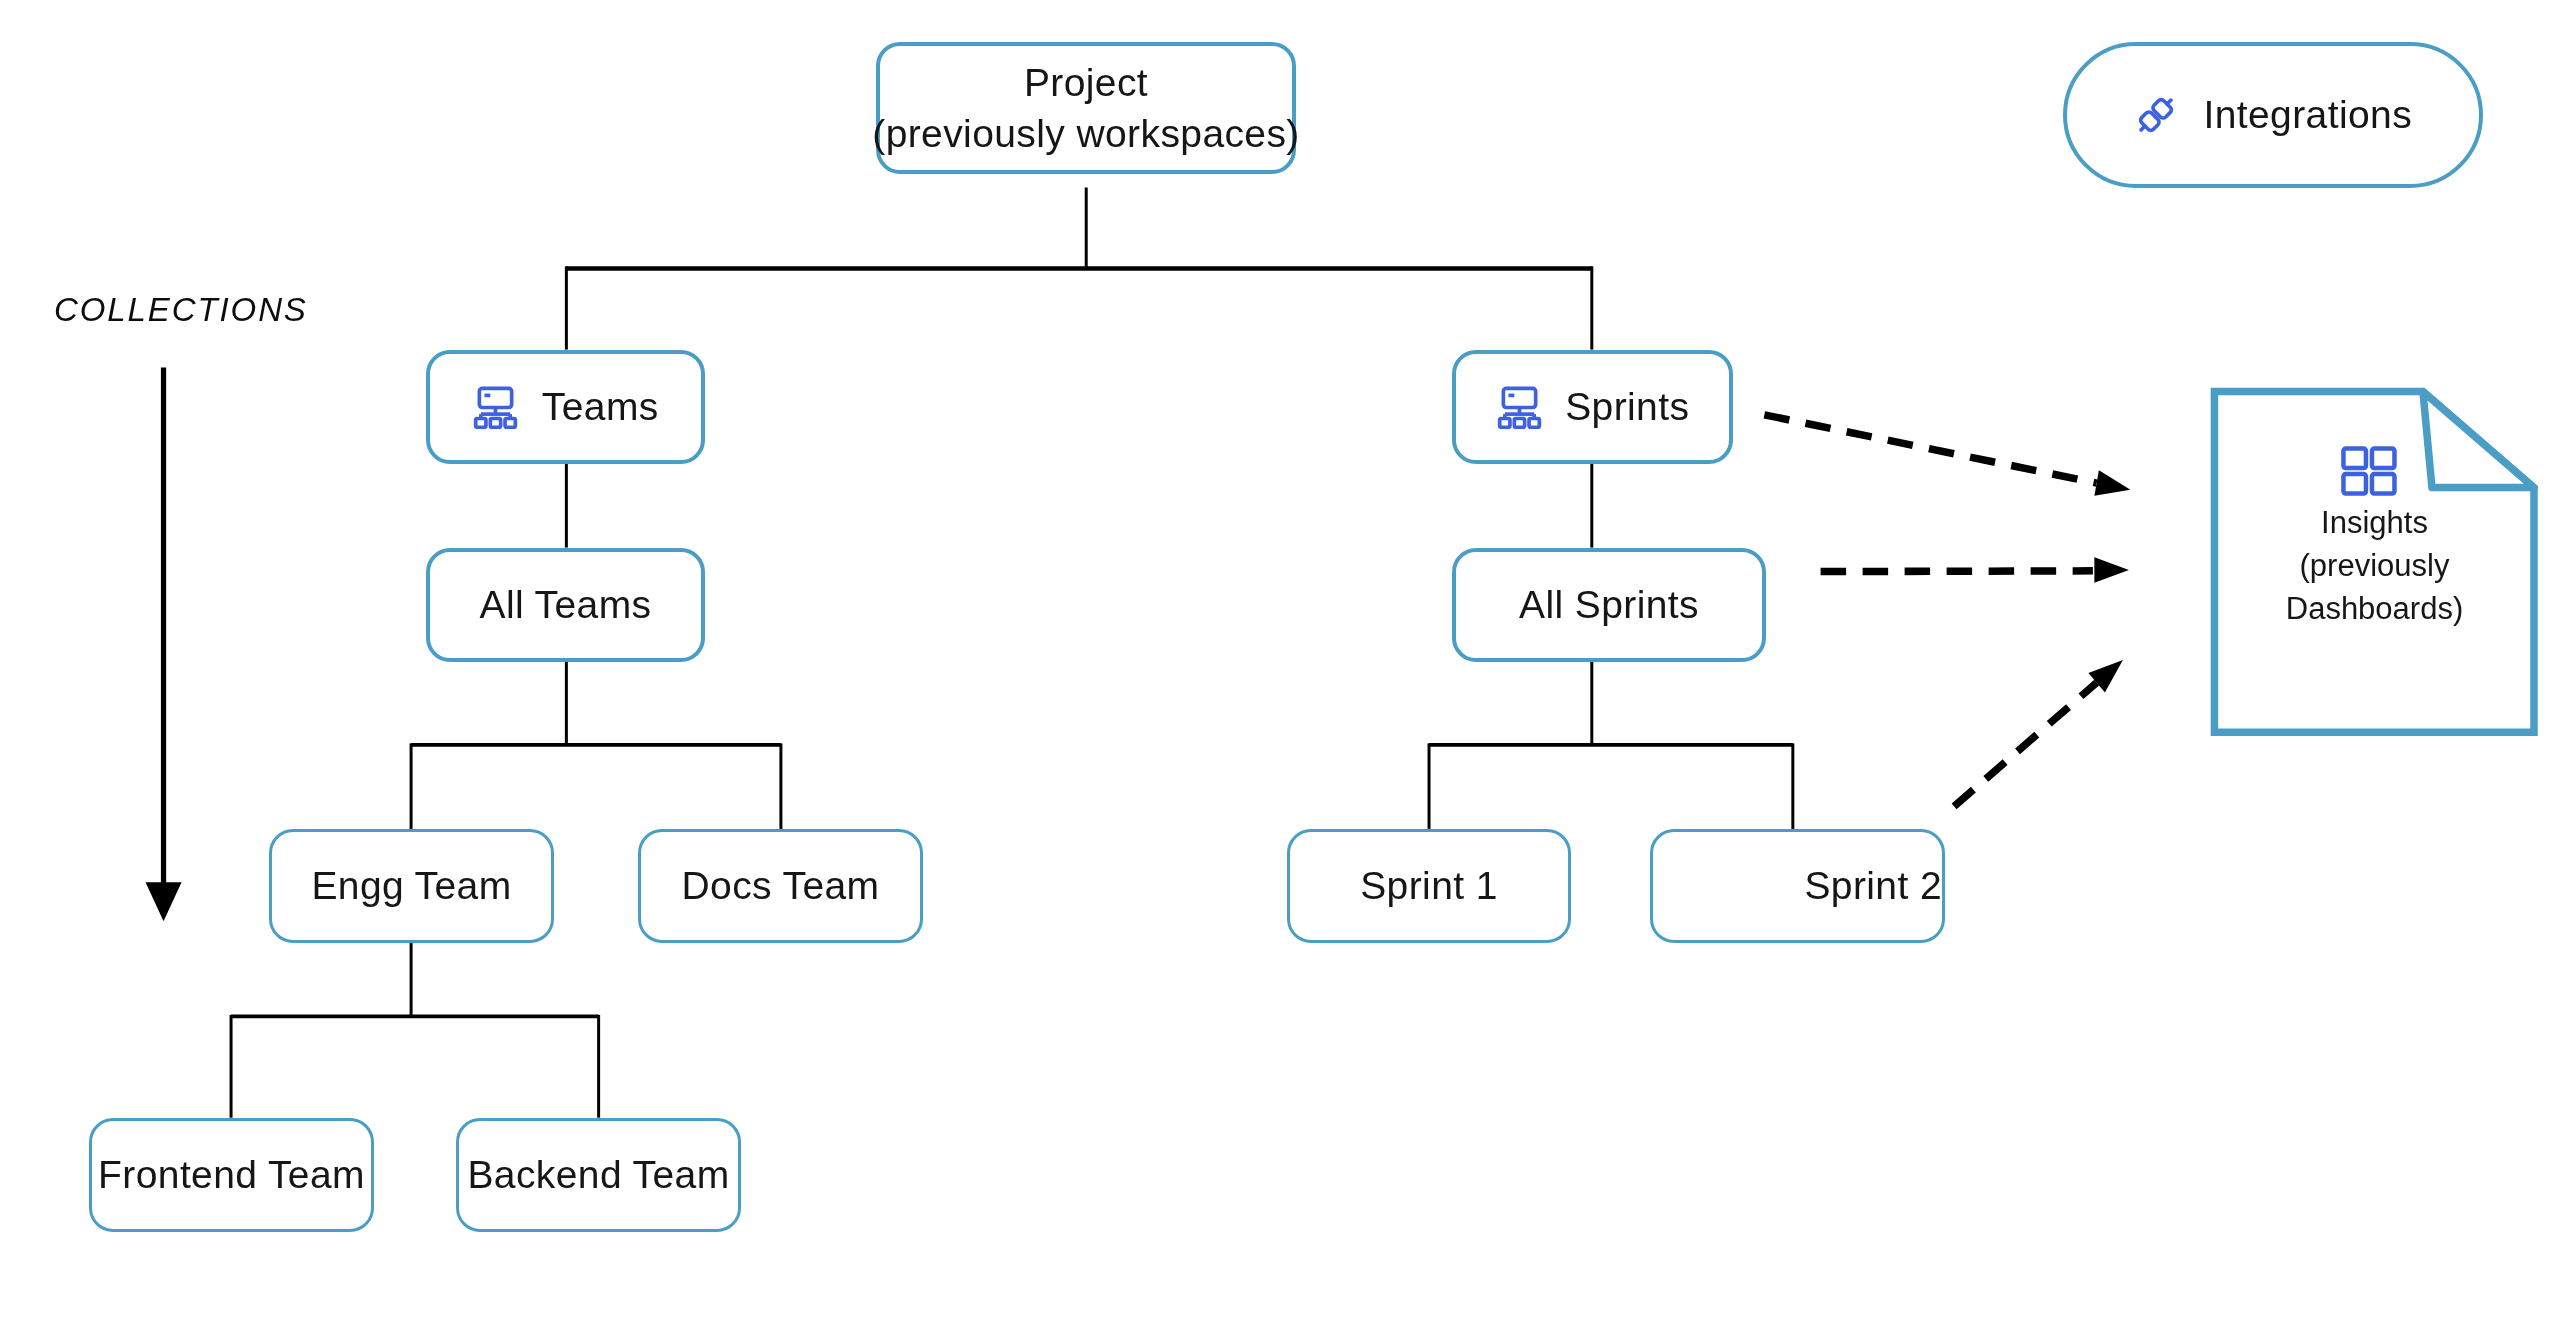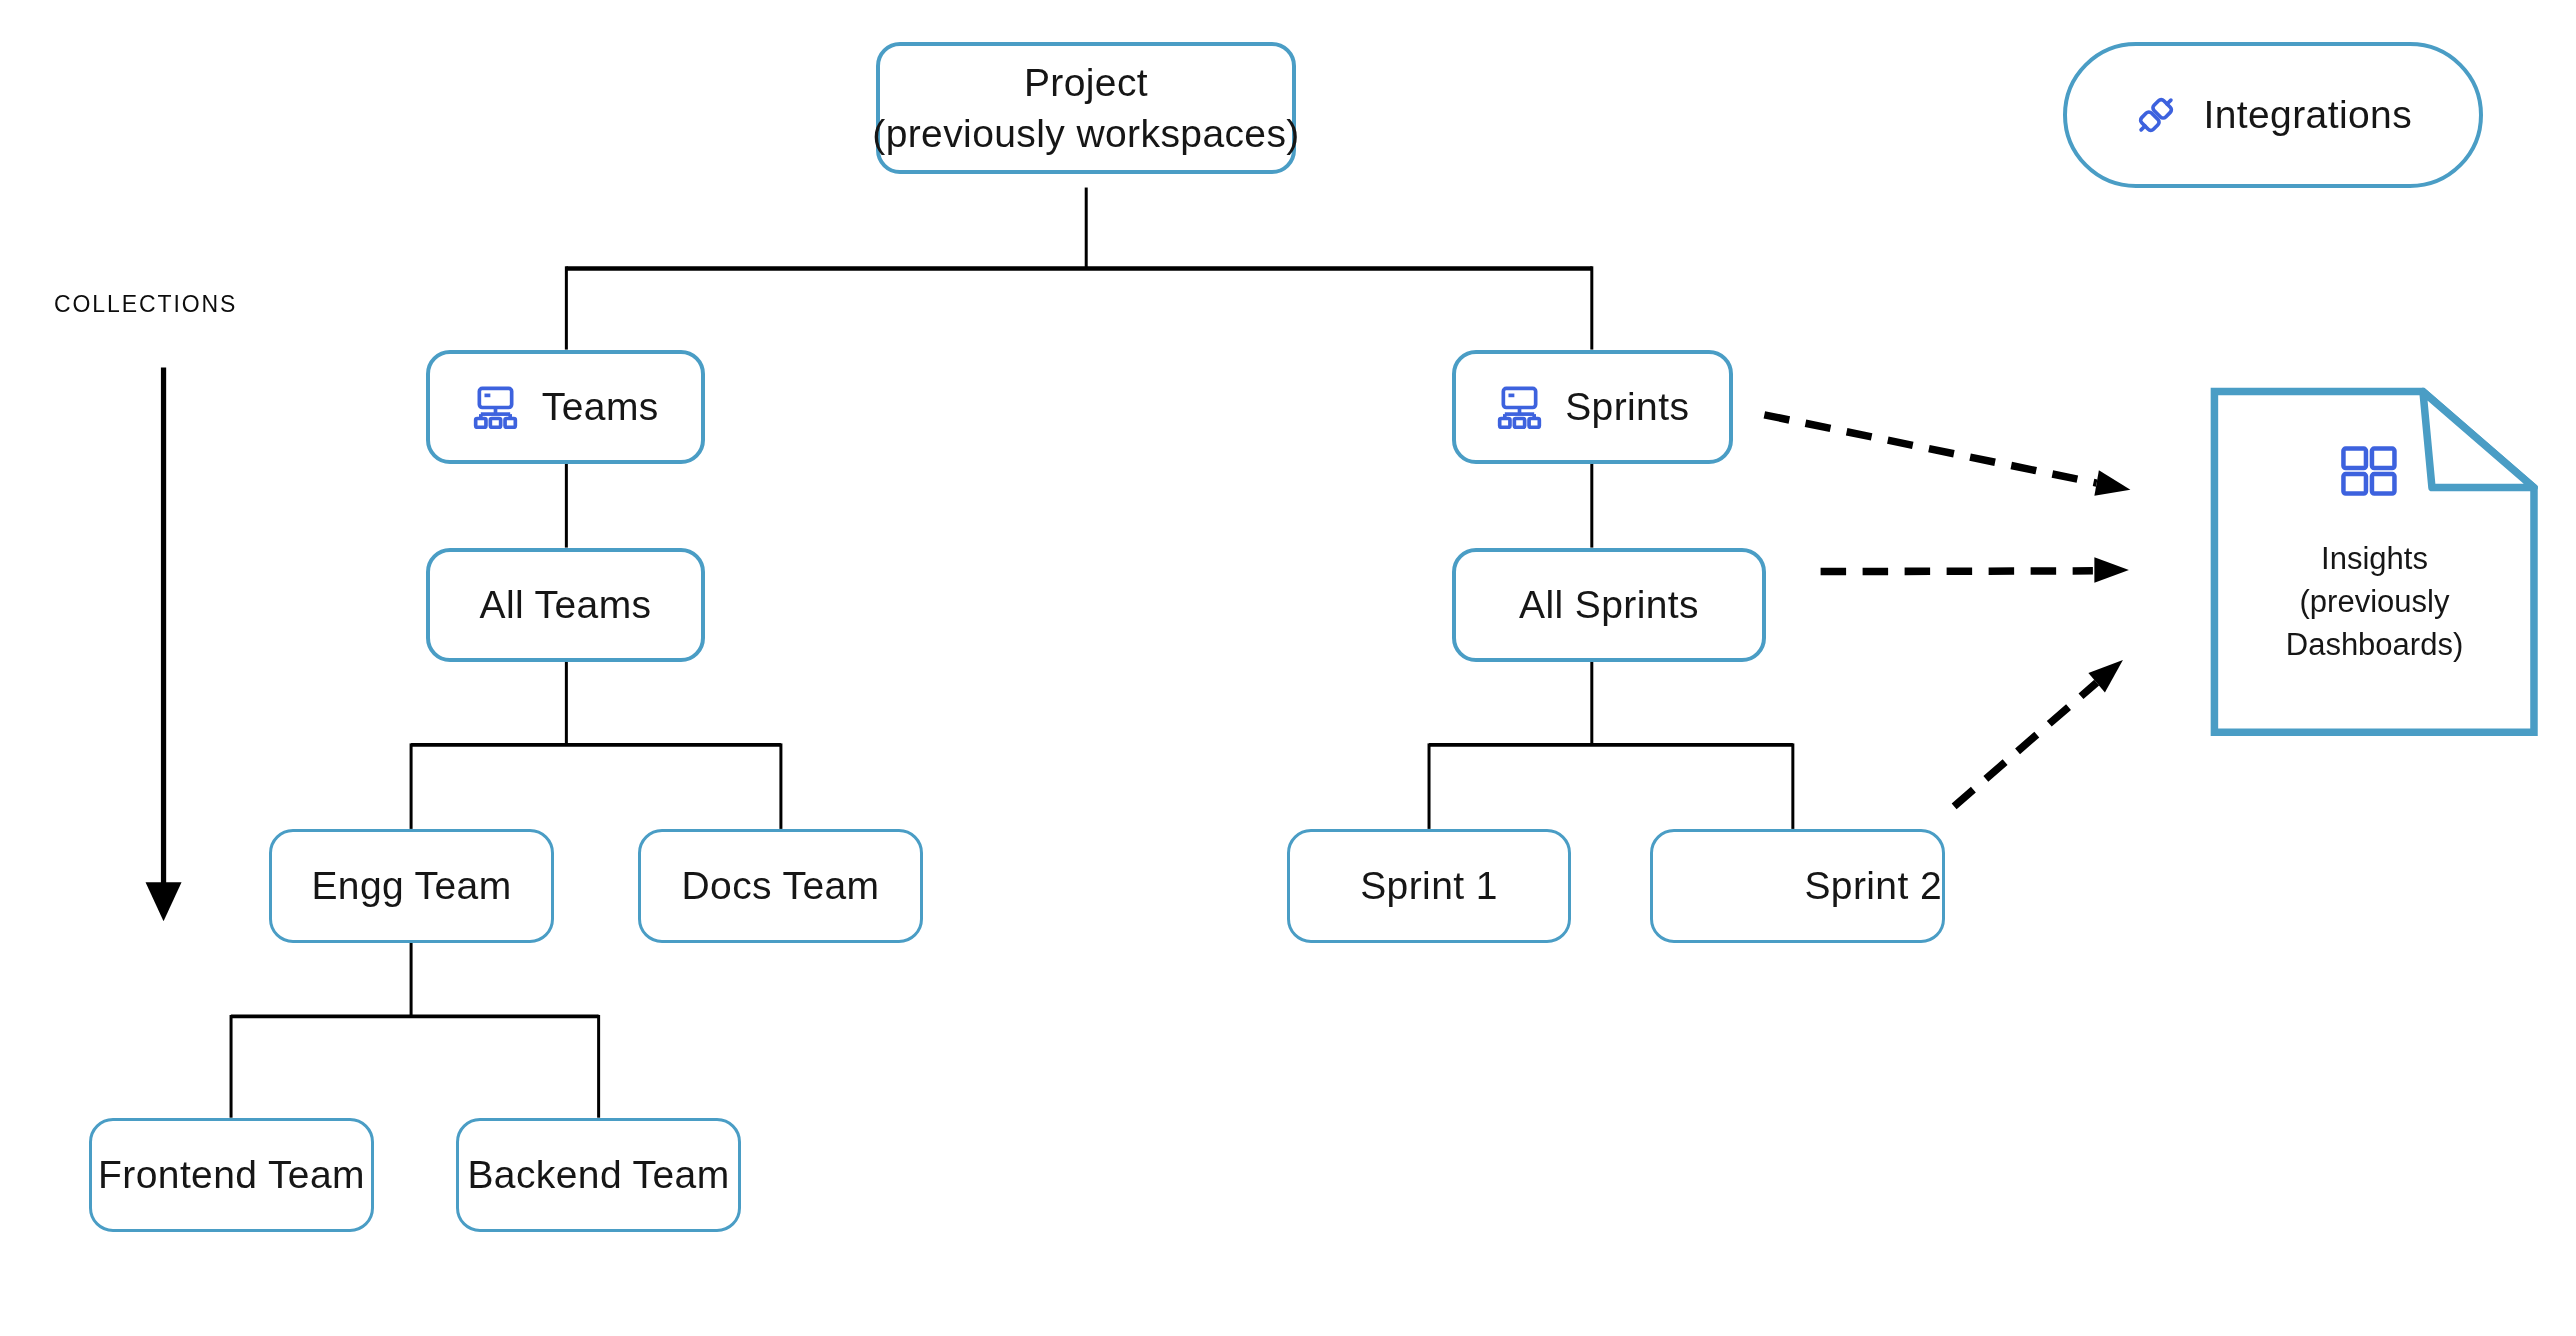--- a/index.html
+++ b/index.html
@@ -10,26 +10,26 @@
     position:absolute;box-sizing:border-box;background:#ffffff;
     border:4.5px solid #4A9DC5;border-radius:24px;
     display:flex;align-items:center;justify-content:center;gap:22.5px;
     font-size:39px;color:#161616;letter-spacing:0.4px;white-space:nowrap;
     z-index:2;
   }
   .node.thin{border-width:3.8px;}
   .node.pill{border-radius:74px;}
   .node .two-line{display:flex;flex-direction:column;align-items:center;line-height:51px;text-align:center;}
   .collections{
-    position:absolute;left:54px;top:291px;font-size:23px;letter-spacing:1.9px;
-    color:#0d0d0d;z-index:2;
+    position:absolute;left:54px;top:291px;font-size:33px;letter-spacing:1.9px;
+    color:#0d0d0d;z-index:2;font-style:italic;
   }
   .insights-text{
     position:absolute;left:2229px;top:501px;width:291px;
-    text-align:center;font-size:31px;line-height:43px;color:#161616;z-index:3;margin-top:36px;
+    text-align:center;font-size:31px;line-height:43px;color:#161616;z-index:3;
   }
   .icon{flex:0 0 auto;display:block;}
 </style>
 </head>
 <body>
 
 <div class="canvas">
 
   <svg class="overlay" viewBox="0 0 3434 1781">
     <g stroke="#000000" fill="none">

